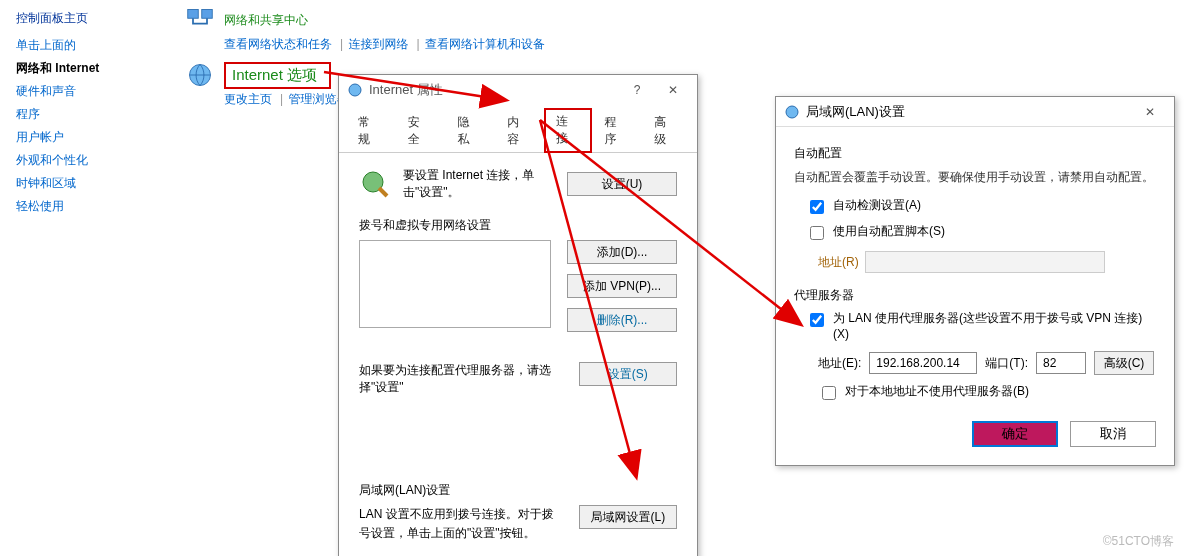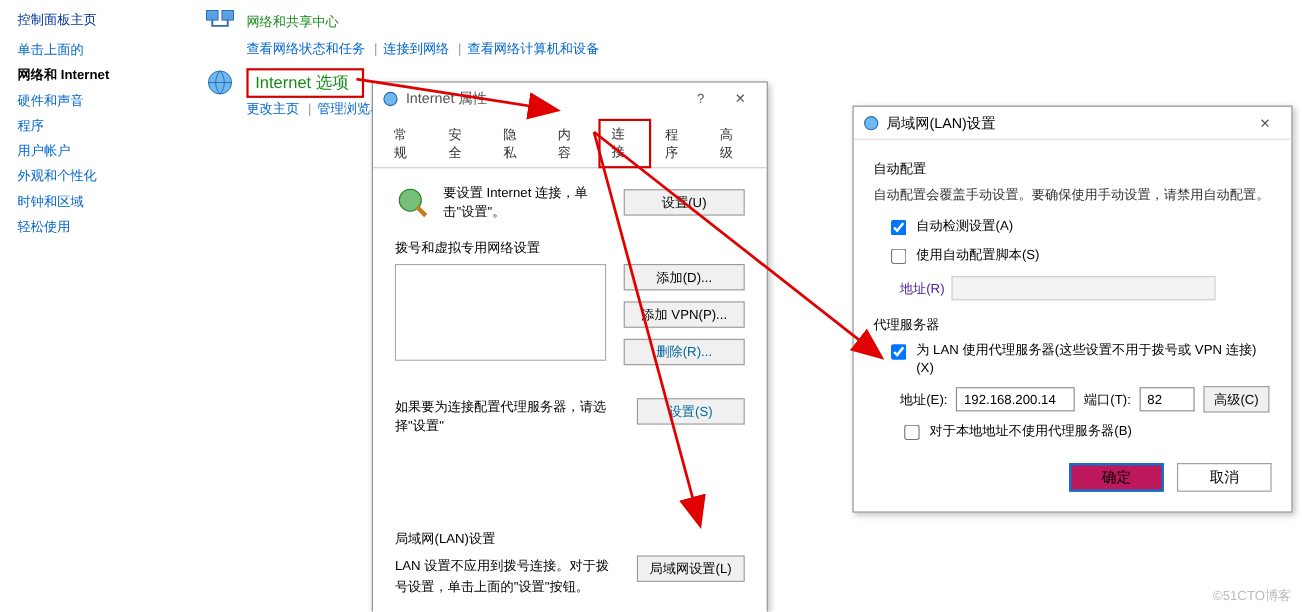--- a/index.html
+++ b/index.html
@@ -181,21 +181,21 @@
     <div class="sect-desc">自动配置会覆盖手动设置。要确保使用手动设置，请禁用自动配置。</div>
     <label class="chkrow">
       <input type="checkbox" checked="" style="">
       <span>自动检测设置(A)</span>
     </label>
     <label class="chkrow">
       <input type="checkbox" style="">
       <span>使用自动配置脚本(S)</span>
     </label>
     <div class="addr-row">
-      <span style="color:#4c1d95">地址(R)</span>
+      <span style="color:#a16207">地址(R)</span>
       <input class="txtin disabled" style="width: 240px;" disabled="" value="">
     </div>
 
     <div class="sect-title" style="margin-top:14px;">代理服务器</div>
     <label class="chkrow">
       <input type="checkbox" checked="" style="">
       <span>为 LAN 使用代理服务器(这些设置不用于拨号或 VPN 连接)(X)</span>
     </label>
     <div class="proxy-addr-row">
       <span>地址(E):</span>

